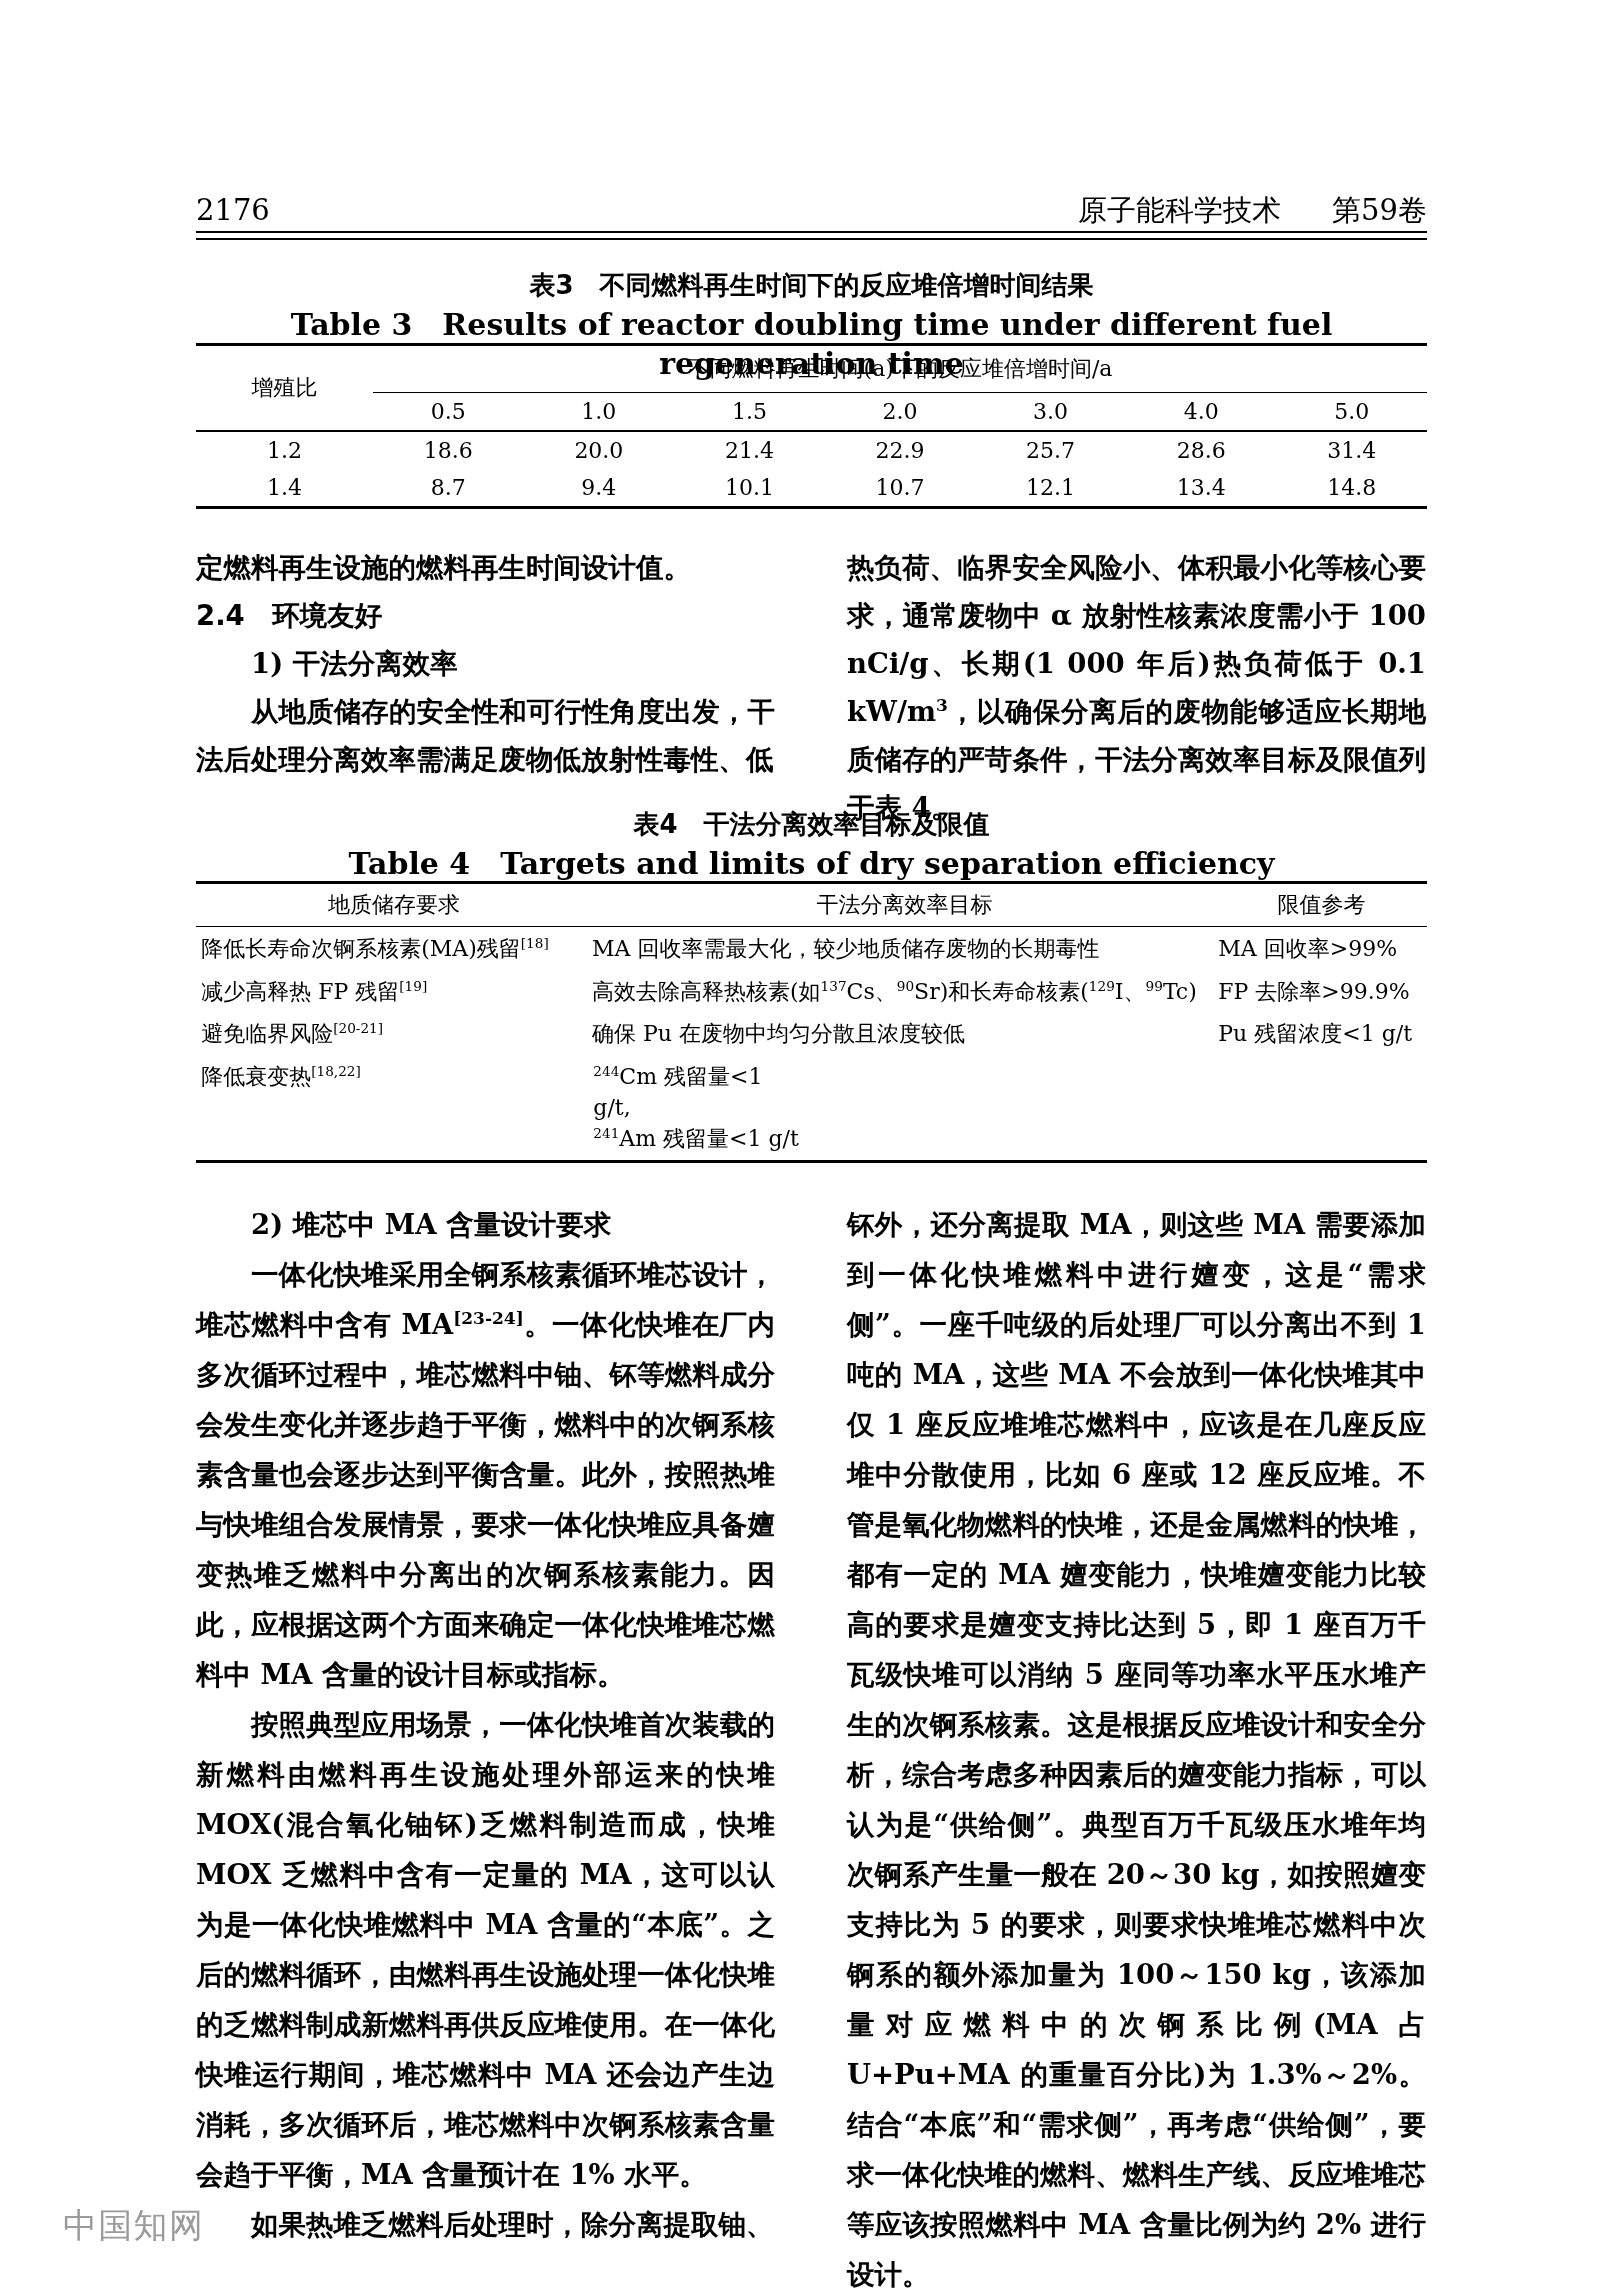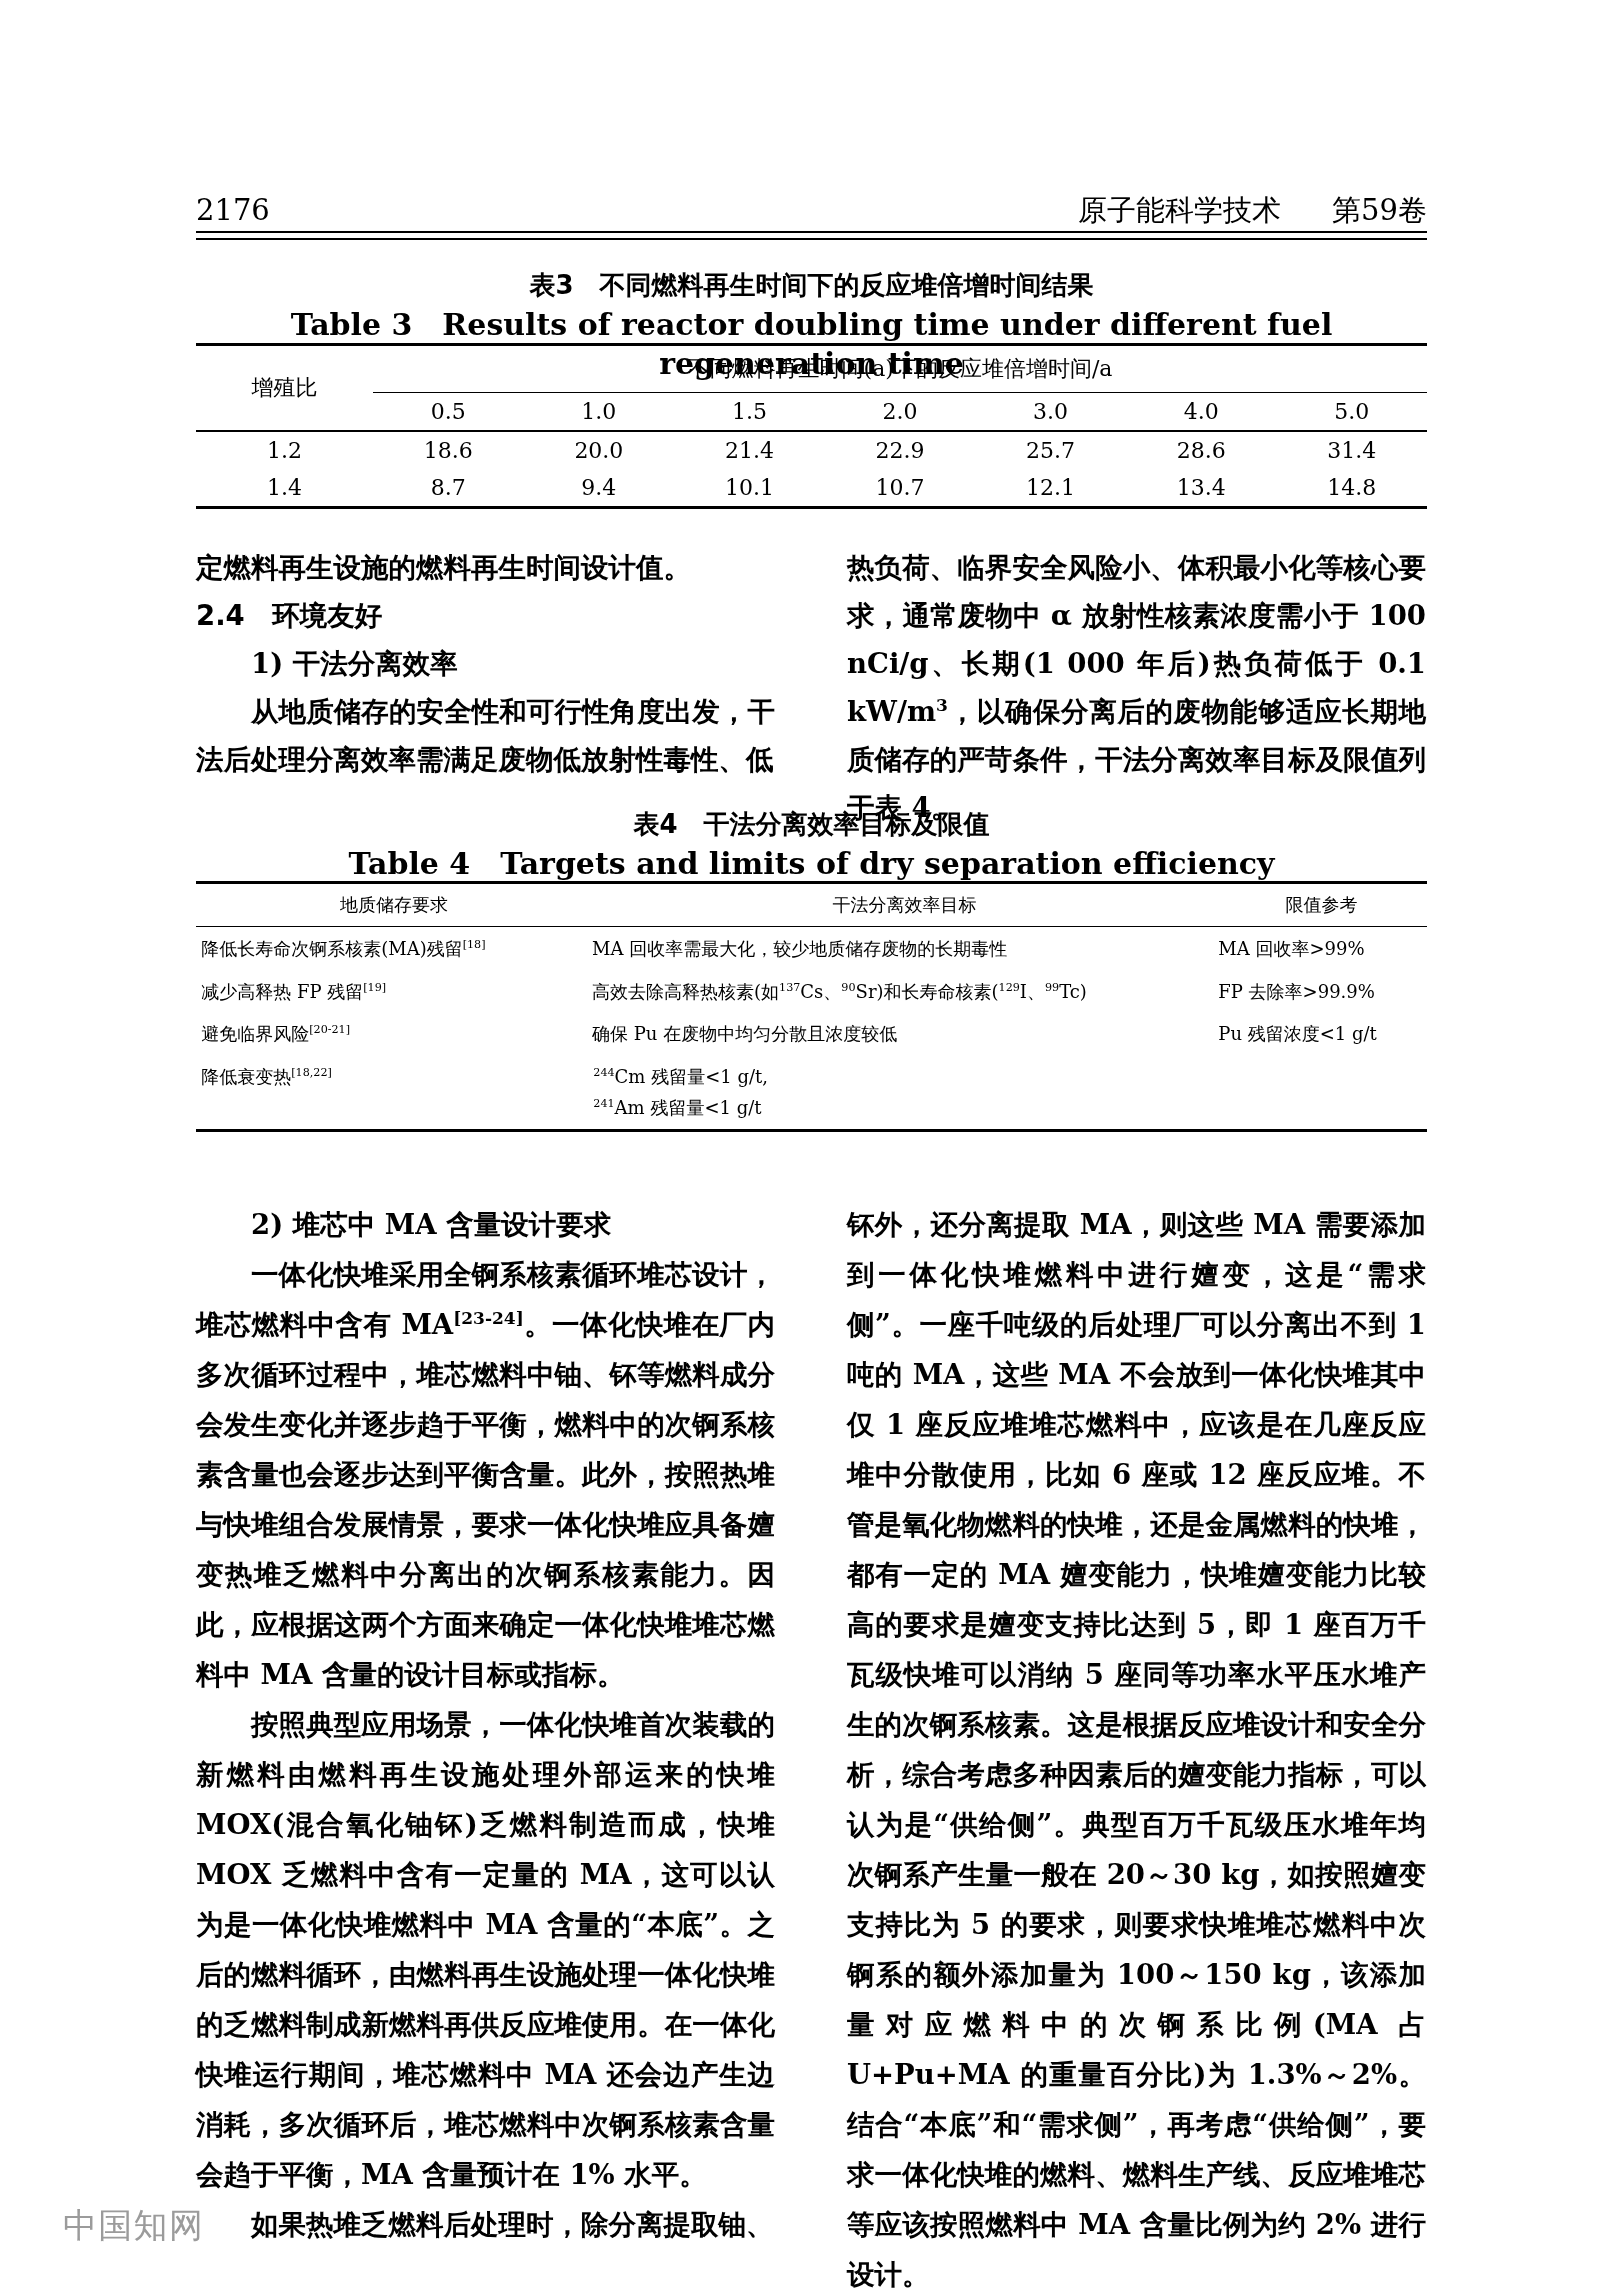--- a/index.html
+++ b/index.html
@@ -65,21 +65,21 @@
   .t3-subrow { display: flex; height: 37px; }
   .t3-subrow .t3-cell, .t3-row .t3-cell { flex: 1; display: flex; align-items: center; justify-content: center; }
   .t3-row { display: flex; height: 37px; }
   .t3-row .t3-stub { height: 37px; }
 
   
   .table4 {
     top: 881px;
     border-top: 3.3px solid #000;
     border-bottom: 3.3px solid #000;
-    font-size: 18px;
+    font-size: 22px;
   }
   .t4-headrow { display: flex; height: 43px; border-bottom: 1.3px solid #000; align-items: center; }
   .t4-h { text-align: center; }
   .t4-c1 { width: 396px; }
   .t4-c2 { width: 625px; }
   .t4-c3 { width: 209px; }
   .t4-row { display: flex; align-items: flex-start; padding: 5.9px 0; }
   .t4-row .cell { line-height: 31px; }
   .t4-row .t4-c1 { padding-left: 5.2px; }
   .t4-row .t4-c3 { padding-left: 1.3px; }

